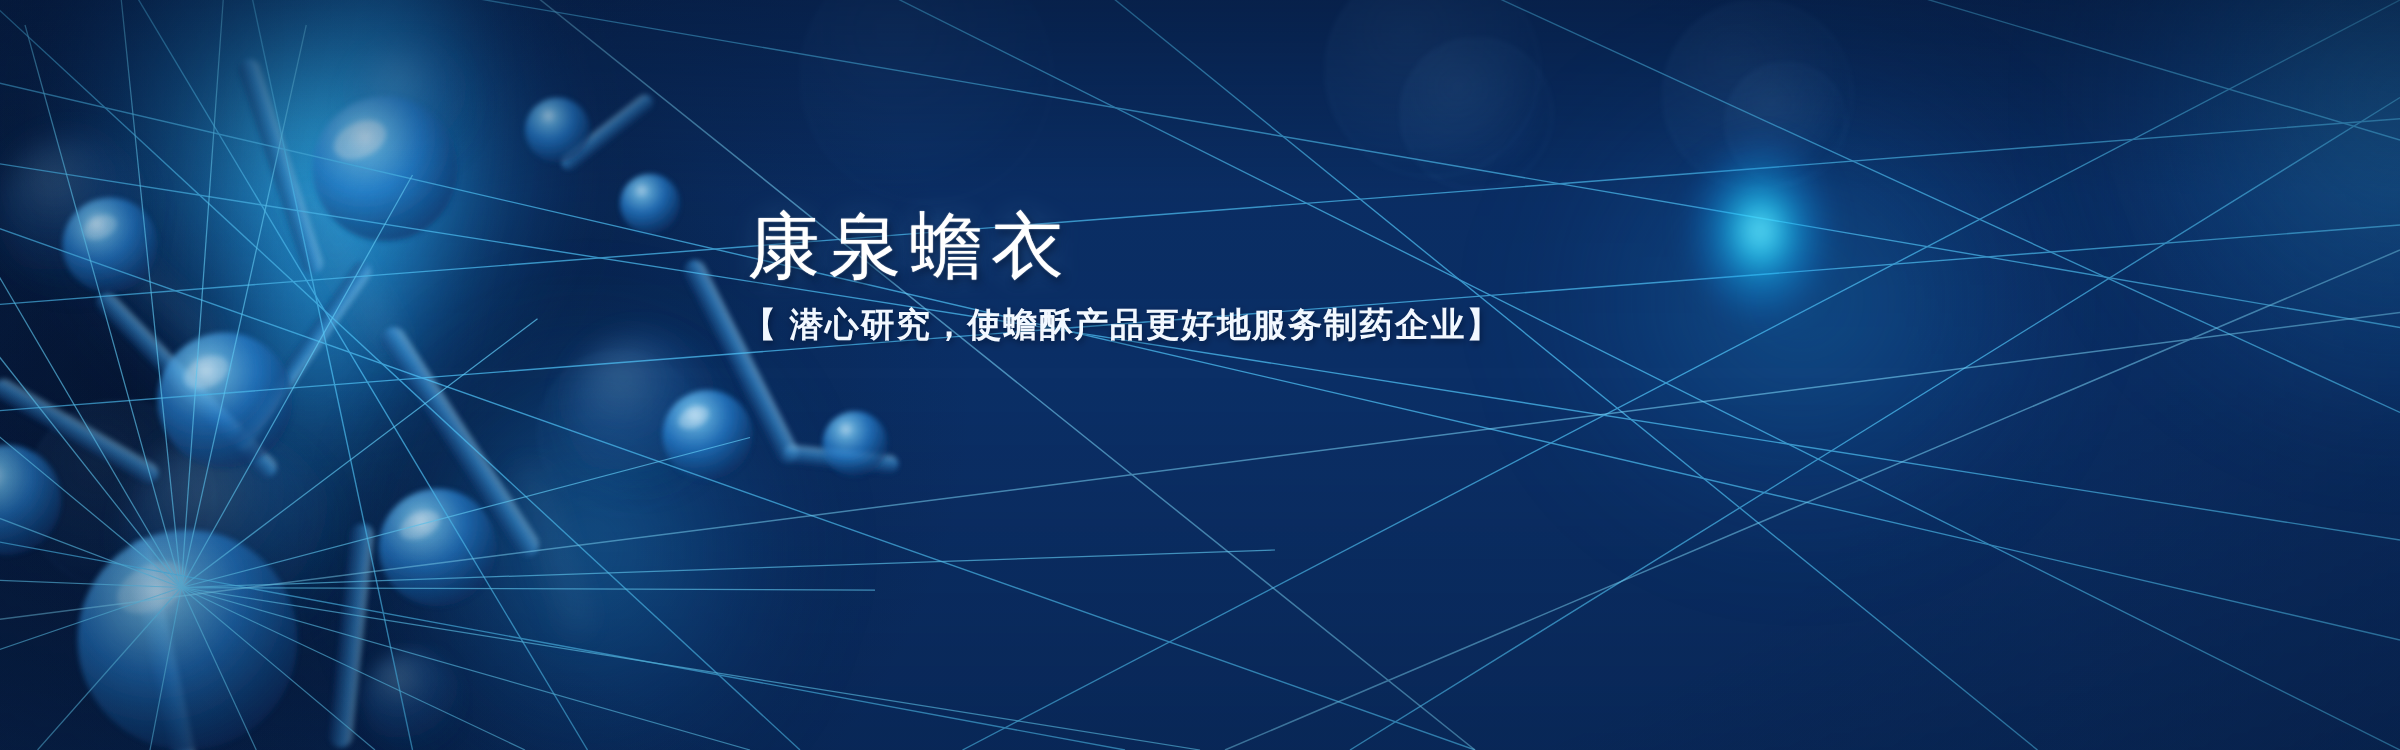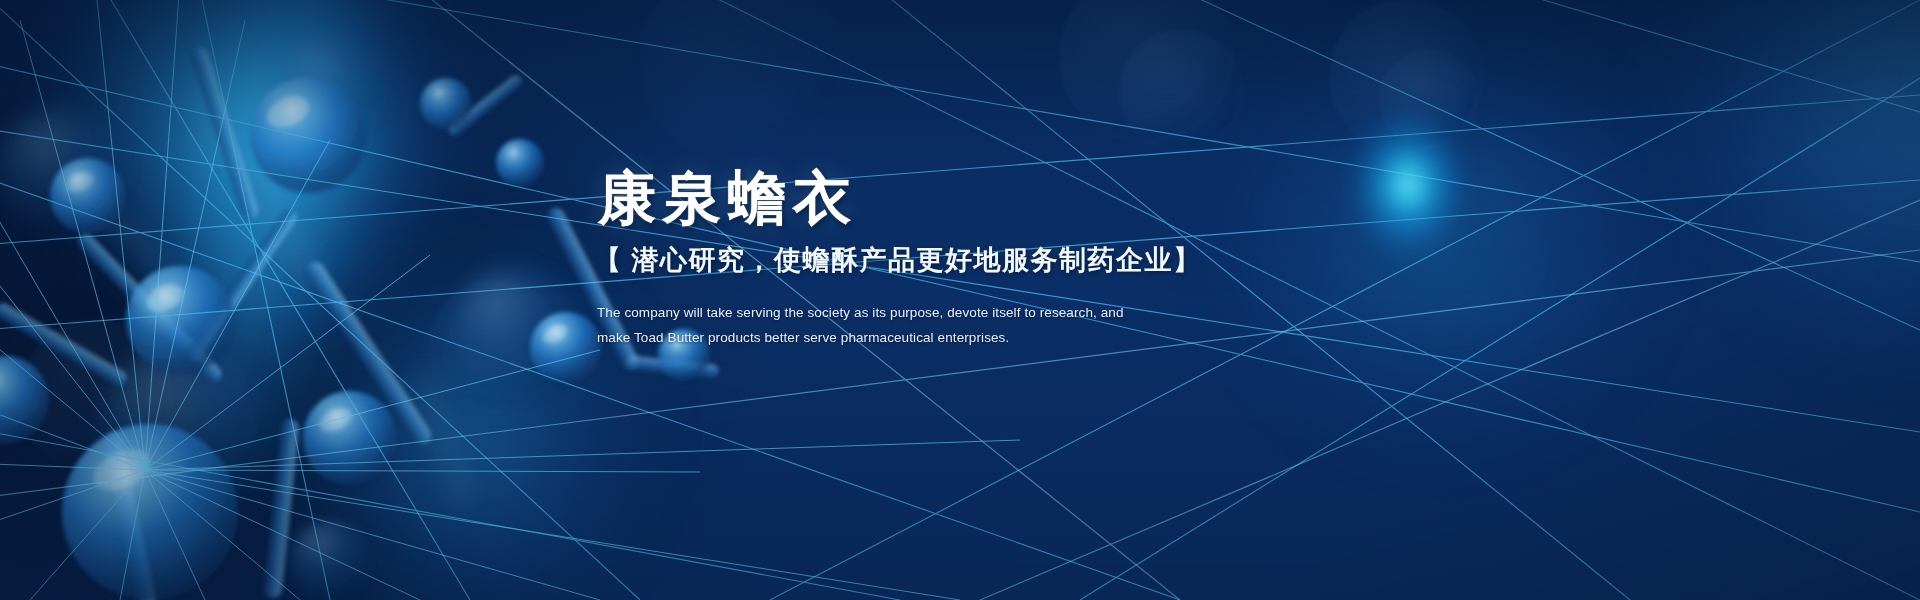--- a/index.html
+++ b/index.html
@@ -139,21 +139,21 @@
     position: absolute;
     left: 594px;
     top: 168px;
     width: 620px;
   }
   .title-cn {
     color: #ffffff;
     font-size: 58px;
     line-height: 1.04;
     letter-spacing: 7px;
-    font-weight: 700;
+    font-weight: 400;
     margin: 0 0 14px 4px;
     text-shadow:
       0 0 1px rgba(255,255,255,0.9),
       2px 3px 7px rgba(2,16,44,0.75),
       0 0 22px rgba(120,200,255,0.28);
     white-space: nowrap;
   }
   .subtitle-cn {
     color: #f2f8ff;
     font-size: 27px;
@@ -329,19 +329,15 @@
     </g>
   </svg>
 
   <div class="bg-dark-top"></div>
   <div class="bg-vignette"></div>
   <div class="glow glow-right-pin"></div>
 
   <div class="text-block">
     <h1 class="title-cn">康泉蟾衣</h1>
     <div class="subtitle-cn">【 潜心研究，使蟾酥产品更好地服务制药企业】</div>
-    <p class="desc">
-      <span class="desc-line">The company will take serving the society as its purpose, devote itself to research, and</span>
-      <span class="desc-line">make Toad Butter products better serve pharmaceutical enterprises.</span>
-    </p>
   </div>
 
 </div>
 
 </body></html>

